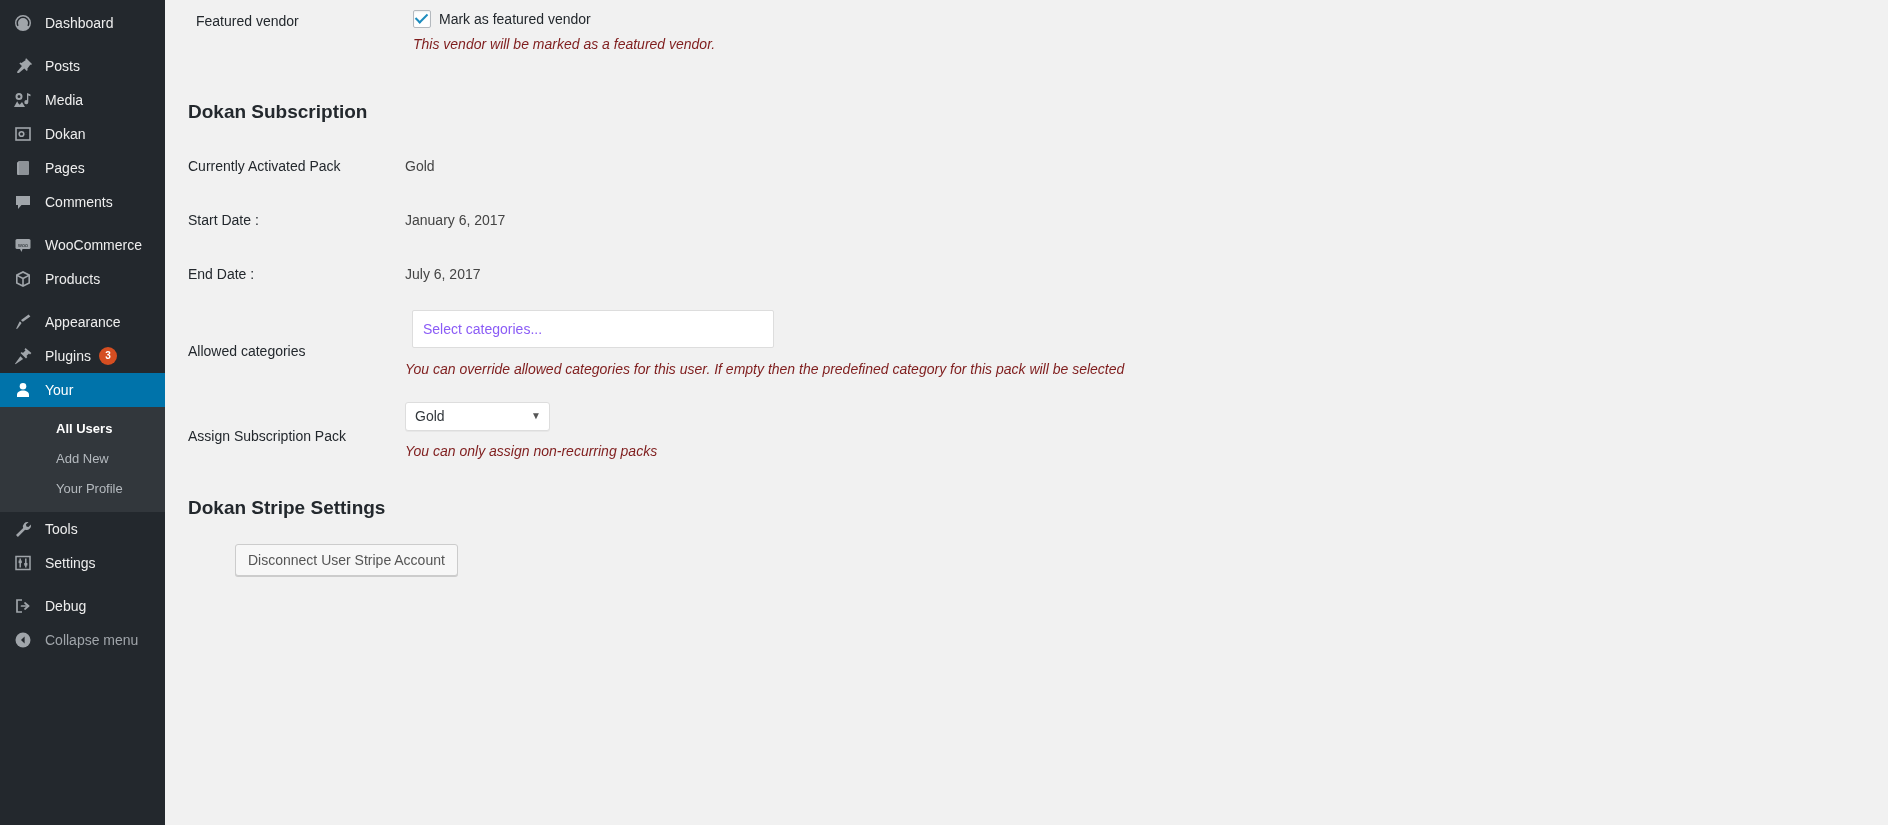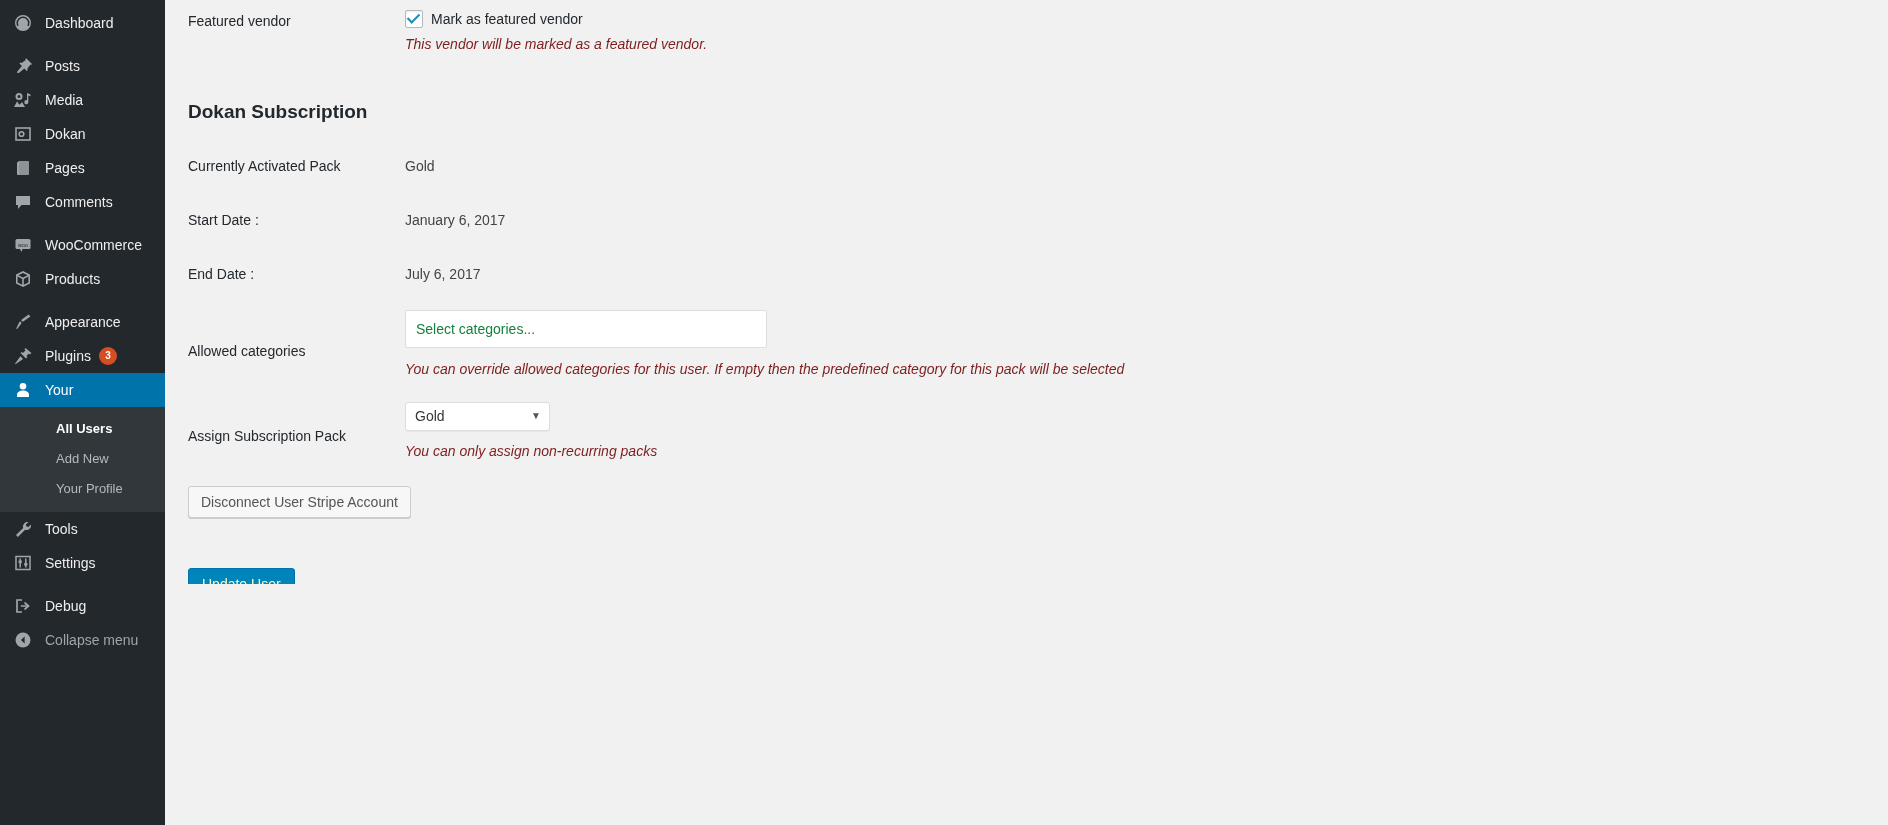--- a/index.html
+++ b/index.html
@@ -184,23 +184,24 @@
   .select2-box {
     width: 362px;
     height: 38px;
     background: #fff;
     border: 1px solid #ddd;
     border-radius: 2px;
     display: flex;
     align-items: center;
     padding: 0 10px;
     box-sizing: border-box;
-    color: #15803d;
+    color: #8b5cf6;
     font-size: 14px;
     cursor: text;
+    margin-left: 7px;
   }
   .wp-select {
     width: 145px;
     height: 29px;
     background: #fff;
     border: 1px solid #ddd;
     border-radius: 3px;
     display: flex;
     align-items: center;
     justify-content: space-between;
@@ -222,20 +223,21 @@
     justify-content: center;
     height: 30px;
     padding: 0 12px;
     background: #f7f7f7;
     border: 1px solid #ccc;
     border-radius: 3px;
     color: #555;
     font-size: 14px;
     box-shadow: 0 1px 0 #ccc;
     cursor: pointer;
+    margin-left: 47px;
   }
   .btn-primary {
     display: inline-flex;
     align-items: center;
     justify-content: center;
     height: 30px;
     padding: 0 13px;
     background: #0085ba;
     border: 1px solid #0073aa;
     border-radius: 3px;
@@ -419,21 +421,21 @@
             <path d="M11.6 6.5L8 10l3.6 3.5z" fill="#23282d"></path>
           </svg>
       </span>
       <span class="mi-label">Collapse menu</span>
     </div>
 
   </div>
 
   <div class="content">
 
-    <div class="row" style="padding-top:4px;">
+    <div class="row" style="padding-top:4px;padding-left:8px;">
       <div class="th" style="padding-top:9px;">Featured vendor</div>
       <div class="td" style="padding-top:6px;">
         <label class="checkbox-line">
           <span class="wp-checkbox checked"></span>
           <span>Mark as featured vendor</span>
         </label>
         <div class="desc">This vendor will be marked as a featured vendor.</div>
       </div>
     </div>
 
@@ -468,20 +470,23 @@
       <div class="th" style="padding:26px 10px 0 23px;">Assign Subscription Pack</div>
       <div class="td" style="padding:0 10px;">
         <div class="wp-select">
           <span>Gold</span>
           <span class="arrow">▼</span>
         </div>
         <div class="desc" style="margin-top:10px;">You can only assign non-recurring packs</div>
       </div>
     </div>
 
+    <div class="blk" style="margin-top:34px;">
+      <h2 class="section-title">Dokan Stripe Settings</h2>
+    </div>
 
     <div class="blk" style="margin-top:24px;">
       <span class="btn-secondary">Disconnect User Stripe Account</span>
     </div>
 
     <div class="blk" style="margin-top:50px;">
       <span class="btn-primary">Update User</span>
     </div>
 
   </div>

